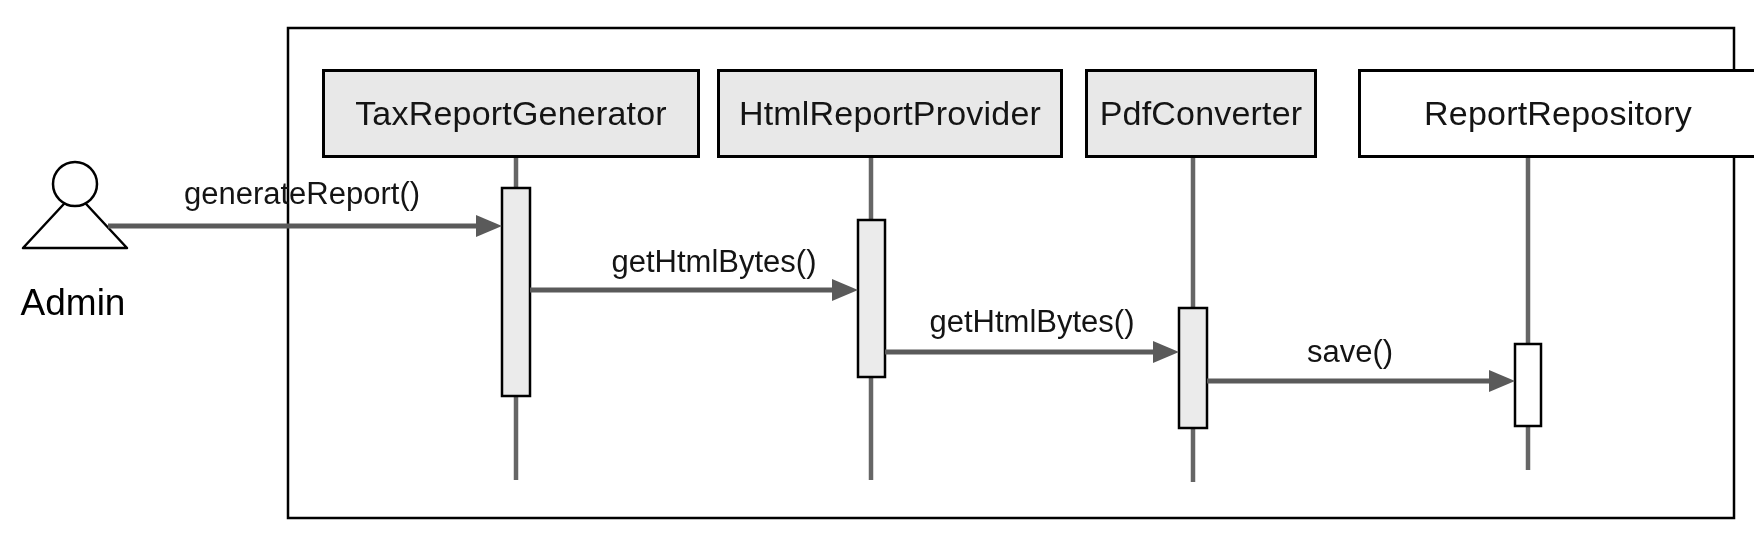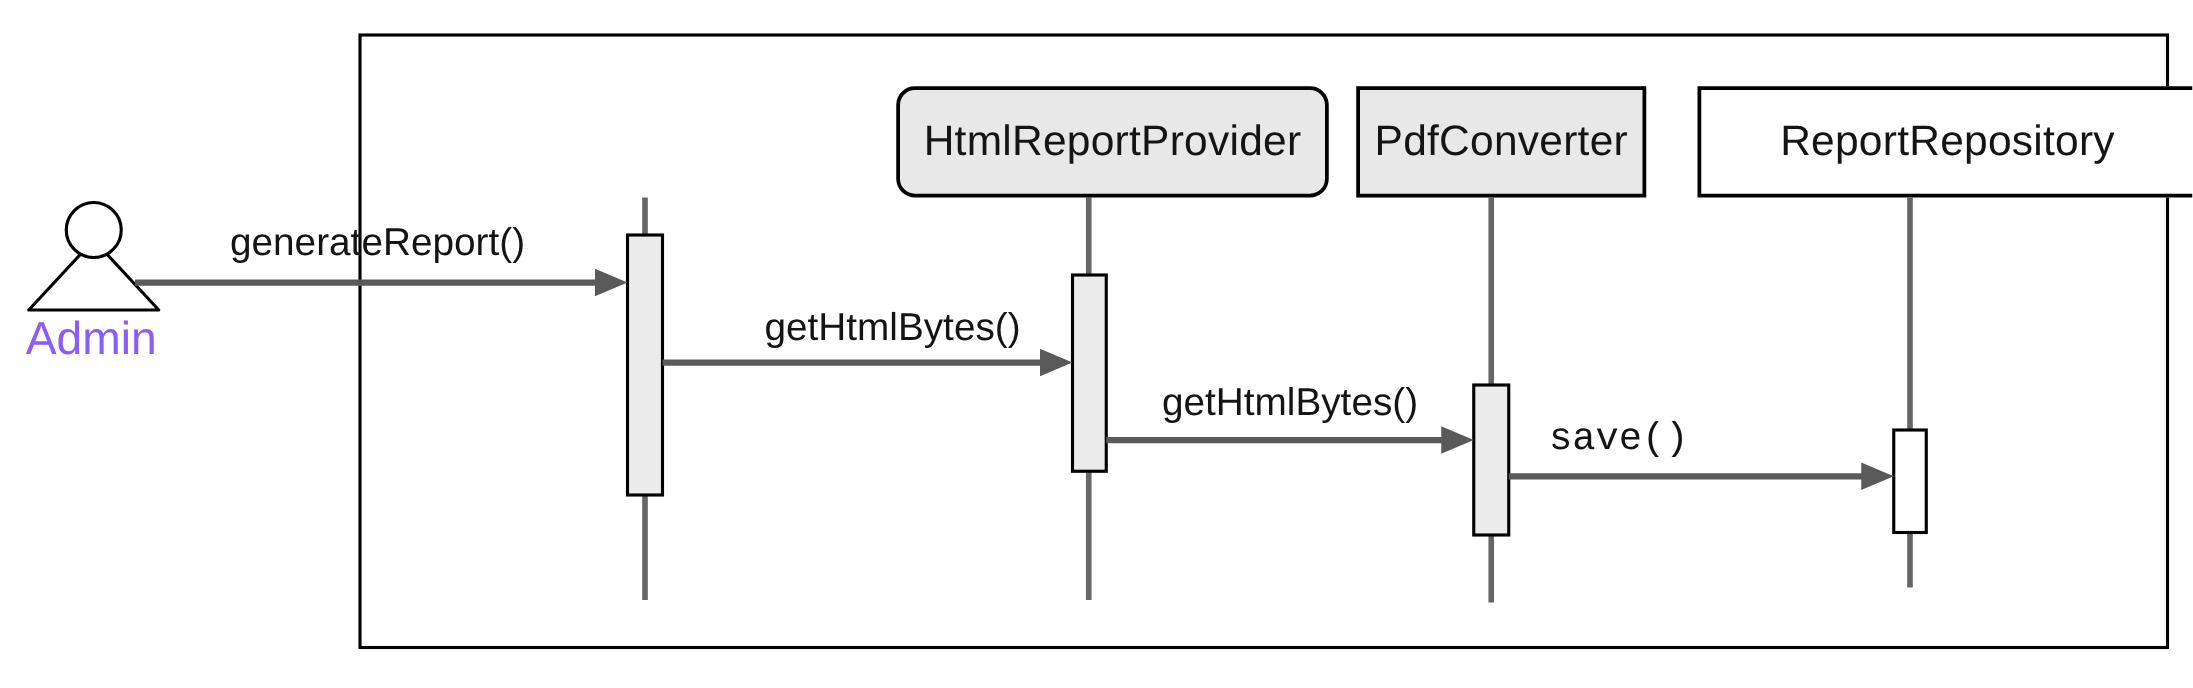--- a/index.html
+++ b/index.html
@@ -14,21 +14,21 @@
     display:flex; align-items:center; justify-content:center;
     font-size:34px; letter-spacing:0.2px; color:#141414;
   }
   .obj-box.white-fill { background:#ffffff; }
   .msg-label {
     position:absolute; transform:translateX(-50%); white-space:nowrap;
     font-size:31px; line-height:43px; color:#141414;
   }
   .actor-label {
     position:absolute; transform:translateX(-50%); white-space:nowrap;
-    font-size:37px; line-height:42px; color:#8b5cf6;
+    font-size:37px; line-height:42px; color:#000000;margin-top:32px;
   }
 </style>
 </head>
 <body>
 
 <div class="stage">
 
   <svg class="layer" viewBox="0 0 1754 550">
 
     <rect x="288" y="28" width="1446" height="490" fill="none" stroke="#000000" stroke-width="2.5"></rect>
@@ -69,30 +69,33 @@
       <line x1="885" y1="352" x2="1157" y2="352" stroke="#5a5a5a" stroke-width="5"></line>
       <polygon points="1179,352 1153,341 1153,363" fill="#5a5a5a"></polygon>
     </g>
 
     <g>
       <line x1="1207" y1="381" x2="1493" y2="381" stroke="#5a5a5a" stroke-width="5"></line>
       <polygon points="1515,381 1489,370 1489,392" fill="#5a5a5a"></polygon>
     </g>
   </svg>
 
-  <div class="obj-box" style="left:717px; width:346px;border-radius:15px;">
+  <div class="obj-box" style="left:322px; width:378px;">
+    <span>TaxReportGenerator</span>
+  </div>
+  <div class="obj-box" style="left:717px; width:346px;">
     <span>HtmlReportProvider</span>
   </div>
   <div class="obj-box" style="left:1085px; width:232px;">
     <span>PdfConverter</span>
   </div>
   <div class="obj-box white-fill" style="left:1358px; width:400px;">
     <span>ReportRepository</span>
   </div>
 
   <div class="actor-label" style="left:73px; top:250px;">Admin</div>
 
   <div class="msg-label" style="left:302px; top:172px;">generateReport()</div>
   <div class="msg-label" style="left:694px; top:240px;margin-left:20px;">getHtmlBytes()</div>
   <div class="msg-label" style="left:1032px; top:300px;">getHtmlBytes()</div>
-  <div class="msg-label" style="left:1295px; top:330px;font-family:Liberation Mono, monospace;">save()</div>
+  <div class="msg-label" style="left:1350px; top:330px;">save()</div>
 
 </div>
 
 </body></html>

